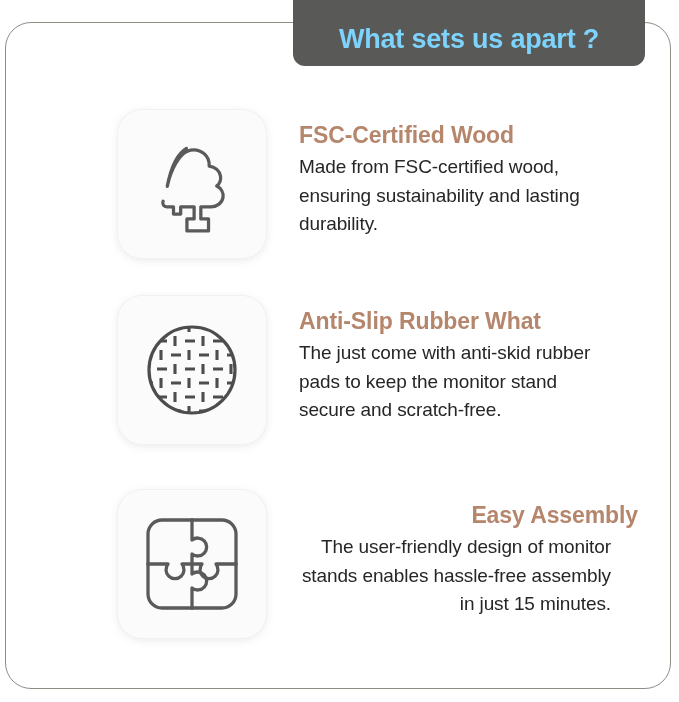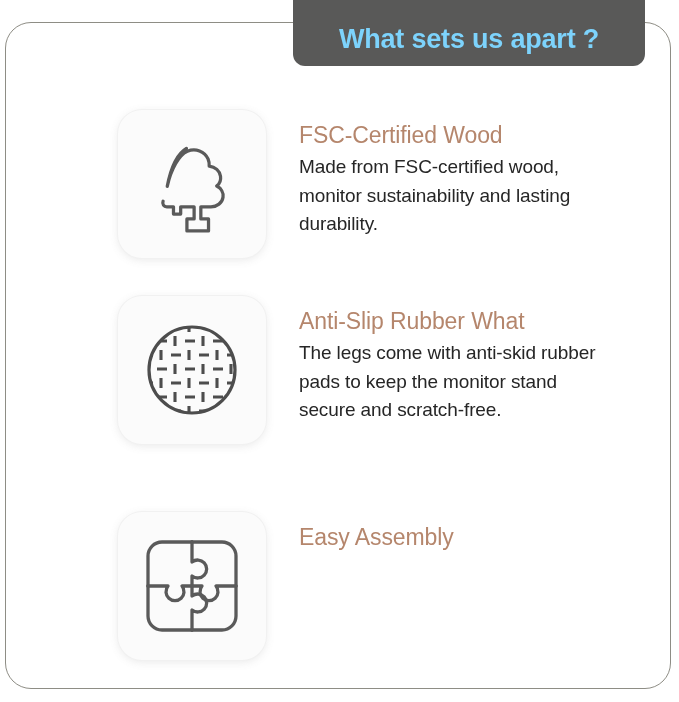--- a/index.html
+++ b/index.html
@@ -65,21 +65,21 @@
   }
   .feature-row {
     position: absolute;
     left: 118px;
     width: 520px;
     display: flex;
     align-items: flex-start;
   }
   .feature-row.row-0 { top: 110px; }
   .feature-row.row-1 { top: 296px; }
-  .feature-row.row-2 { top: 512px; }
+  .feature-row.row-2 { top: 490px; text-align: right; }
 
   .icon-card {
     width: 148px;
     height: 148px;
     min-width: 148px;
     border-radius: 24px;
     background: #fbfbfb;
     box-shadow: 0 0 0 1px #f1f1f1, 0 2px 9px rgba(120,120,120,0.16);
     display: flex;
     align-items: center;
@@ -90,21 +90,21 @@
 
   .feature-text {
     padding-left: 33px;
     padding-top: 12px;
     box-sizing: border-box;
     flex: 1;
   }
   .feature-title {
     color: #b5866c;
     font-size: 23px;
-    font-weight: normal;
+    font-weight: bold;
     line-height: 1.15;
     margin: 0 0 5px 0;
     letter-spacing: -0.1px;
     white-space: nowrap;
   }
   .feature-desc {
     color: #262626;
     font-size: 19px;
     font-weight: normal;
     line-height: 1.48;
@@ -151,21 +151,21 @@
                    L 41.5 91
                    L 34 91
                    L 34 83.4
                    L 27 83.4
                    C 24 83.4 22 80.6 23.2 77.5" transform="translate(0,-8) scale(0.96) translate(4,6)"></path>
         </svg>
       </span>
     </div>
     <div class="feature-text">
       <p class="feature-title">FSC-Certified Wood</p>
-      <p class="feature-desc">Made from FSC-certified wood, monitor sustainability and lasting durability.</p>
+      <p class="feature-desc">Made from FSC-certified wood, ensuring sustainability and lasting durability.</p>
     </div>
   </div>
 
   <div class="feature-row row-1">
     <div class="icon-card">
       <span>
         <svg width="102" height="102" viewBox="0 0 102 102">
           <defs>
             <clipPath id="padclip">
               <circle cx="51" cy="51" r="43"></circle>
@@ -231,21 +231,21 @@
               <line x1="76" y1="87" x2="76" y2="97"></line>
               <line x1="86" y1="92" x2="96" y2="92"></line>
             </g>
           </g>
           <circle cx="51" cy="51" r="43" fill="none" stroke="#4d4d4d" stroke-width="3.2"></circle>
         </svg>
       </span>
     </div>
     <div class="feature-text">
       <p class="feature-title">Anti-Slip Rubber What</p>
-      <p class="feature-desc">The legs come with anti-skid rubber pads to keep the monitor stand secure and scratch-free.</p>
+      <p class="feature-desc">The just come with anti-skid rubber pads to keep the monitor stand secure and scratch-free.</p>
     </div>
   </div>
 
   <div class="feature-row row-2">
     <div class="icon-card">
       <span>
         <svg width="100" height="100" viewBox="0 0 100 100" fill="none" stroke="#5a5a5a" stroke-width="3.3" stroke-linecap="round" stroke-linejoin="round">
 
           <path d="M50 6 H20 A14 14 0 0 0 6 20 V50"></path>
 
@@ -268,16 +268,17 @@
                    H50"></path>
 
           <path d="M50 50 H60
                    A9 9 0 1 0 74 50
                    H94"></path>
         </svg>
       </span>
     </div>
     <div class="feature-text">
       <p class="feature-title">Easy Assembly</p>
+      <p class="feature-desc">The user-friendly design of monitor stands enables hassle-free assembly in just 15 minutes.</p>
     </div>
   </div>
 
 </div>
 
 </body></html>

